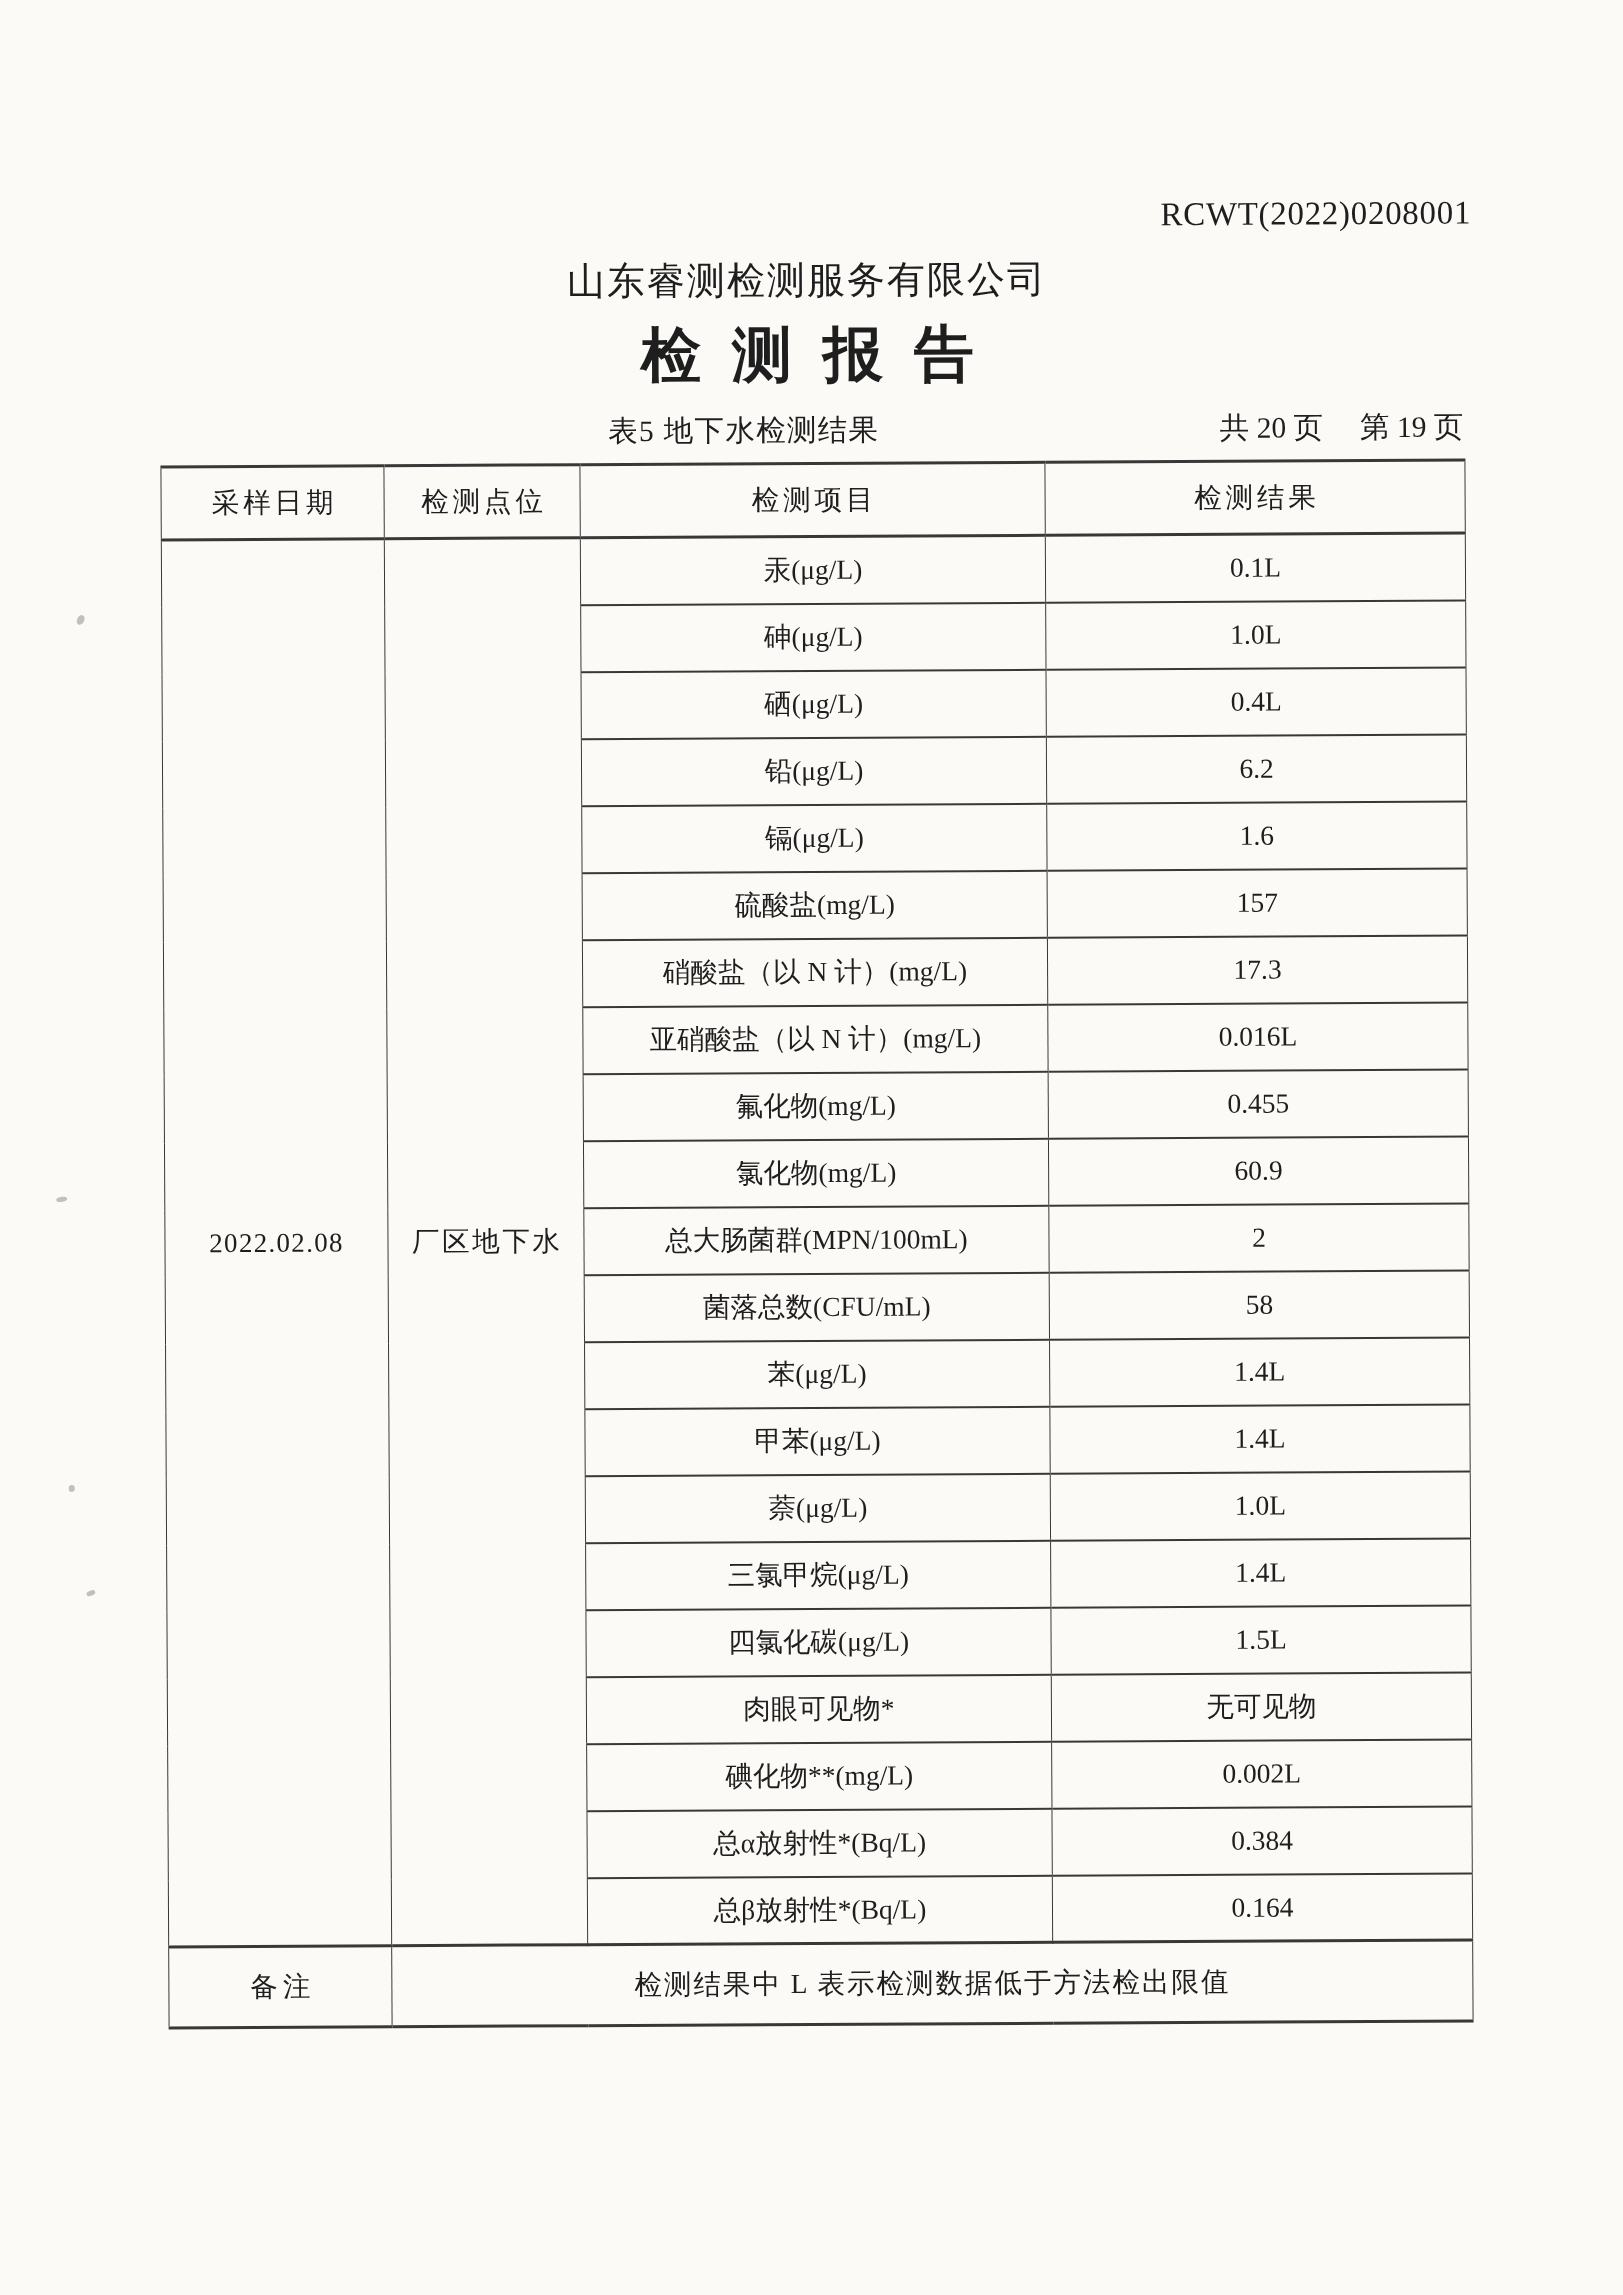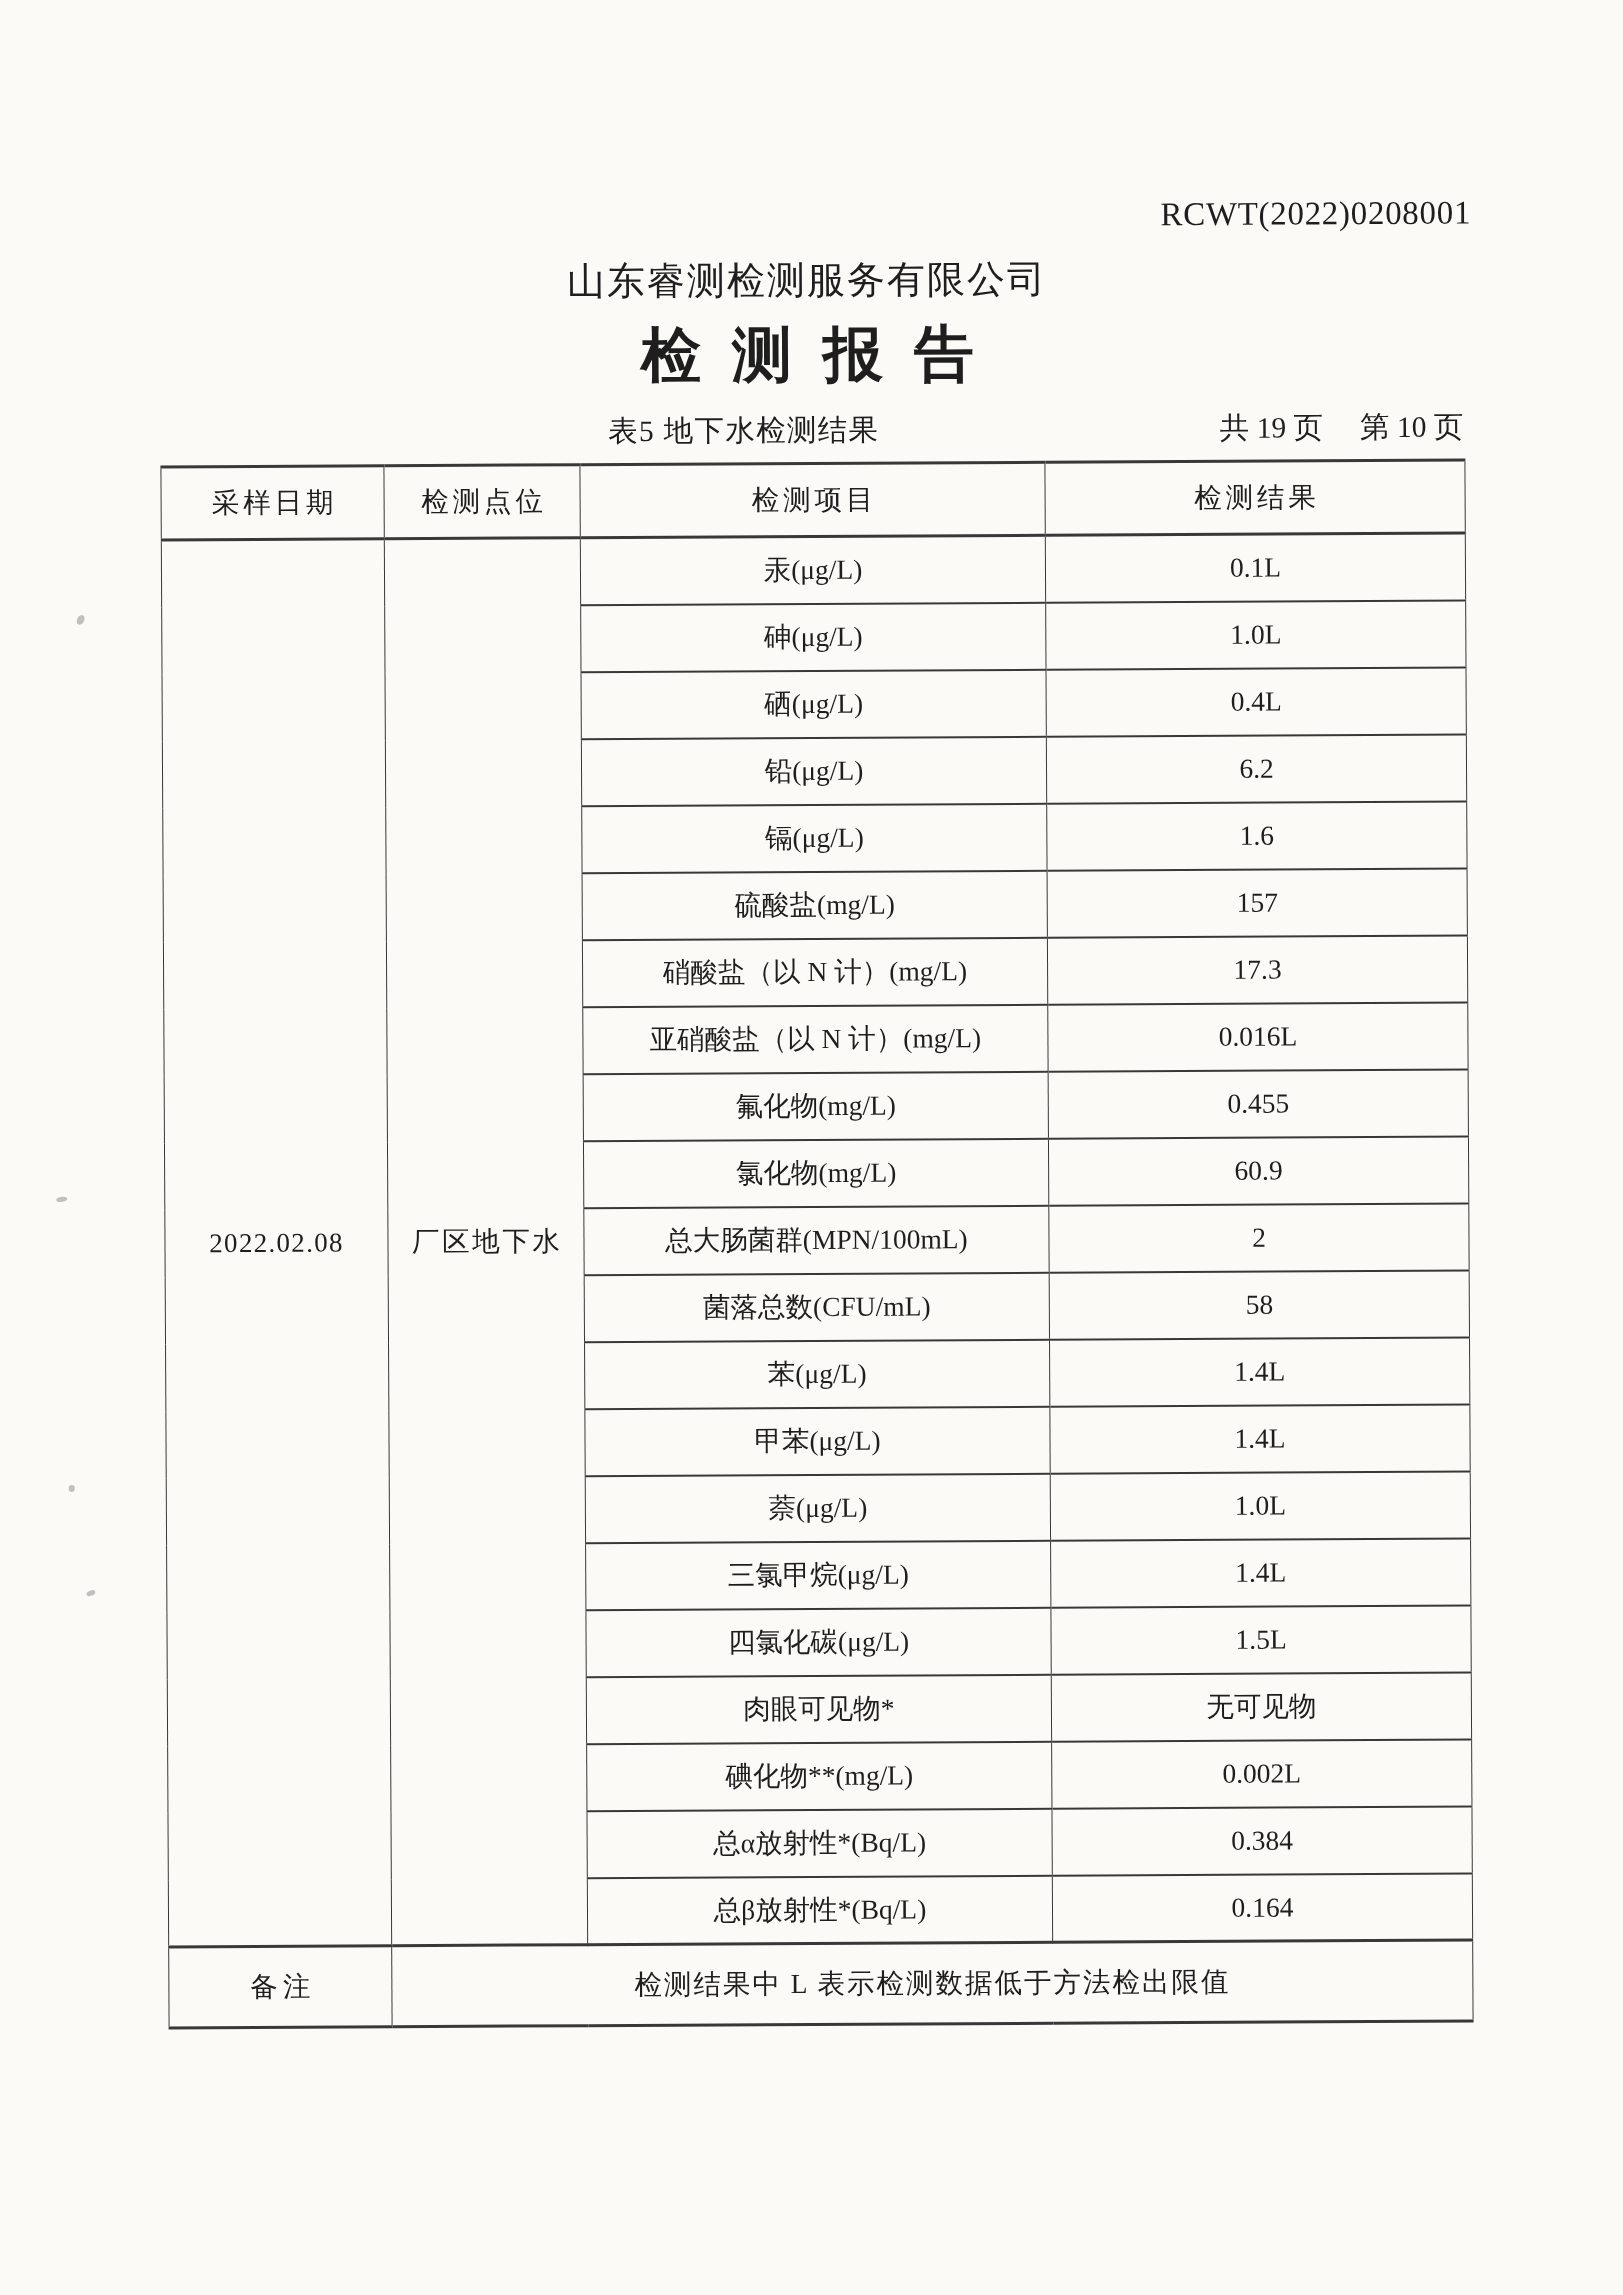--- a/index.html
+++ b/index.html
@@ -133,22 +133,22 @@
 
     <div class="refnum">RCWT(2022)0208001</div>
 
     <div class="company">山东睿测检测服务有限公司</div>
 
     <h1 class="title">检测报告</h1>
 
     <div class="caption-row">
       <span class="caption">表5 地下水检测结果</span>
       <span class="pages">
-        <span>共 19 页</span>
-        <span>第 10 页</span>
+        <span>共 20 页</span>
+        <span>第 19 页</span>
       </span>
     </div>
 
     <table class="report">
       <colgroup>
         <col style="width:223px">
         <col style="width:196px">
         <col style="width:465px">
         <col style="width:420px">
       </colgroup>

